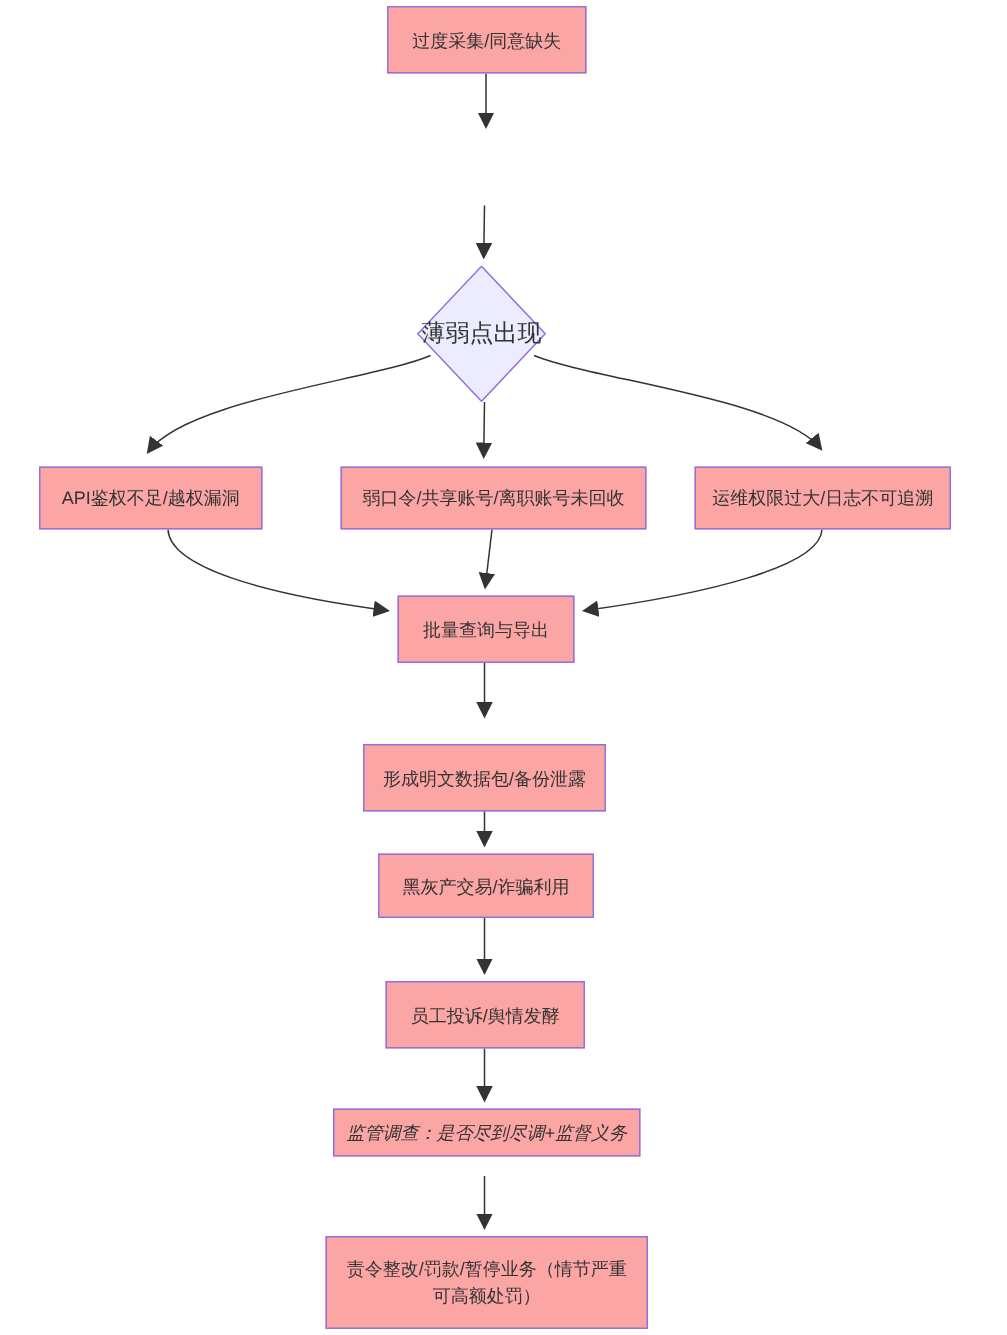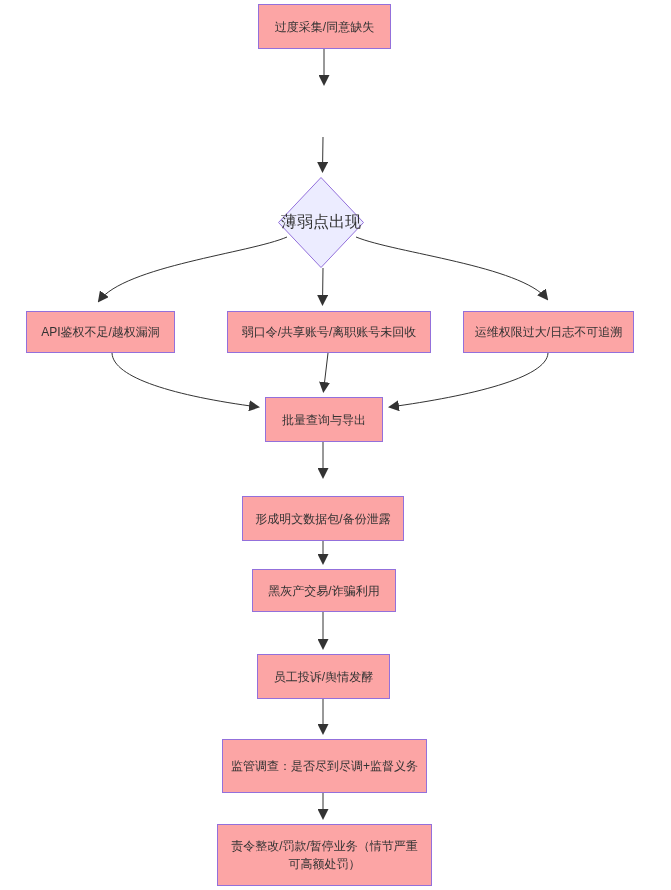--- a/index.html
+++ b/index.html
@@ -107,21 +107,21 @@
   </div>
 
   <div class="node" style="left:252px; top:569px; width:144px; height:43px;">
     <span>黑灰产交易/诈骗利用</span>
   </div>
 
   <div class="node" style="left:257px; top:654px; width:133px; height:45px;">
     <span>员工投诉/舆情发酵</span>
   </div>
 
-  <div class="node" style="left:222px; top:739px; width:205px; height:54px;">
+  <div class="node" style="left:222px; top:739px; width:205px; height:32px;font-style:italic;">
     <span>监管调查：是否尽到尽调+监督义务</span>
   </div>
 
   <div class="node" style="left:217px; top:824px; width:215px; height:62px;">
     <span>责令整改/罚款/暂停业务（情节严重可高额处罚）</span>
   </div>
 
 </div>
 
 </body></html>

